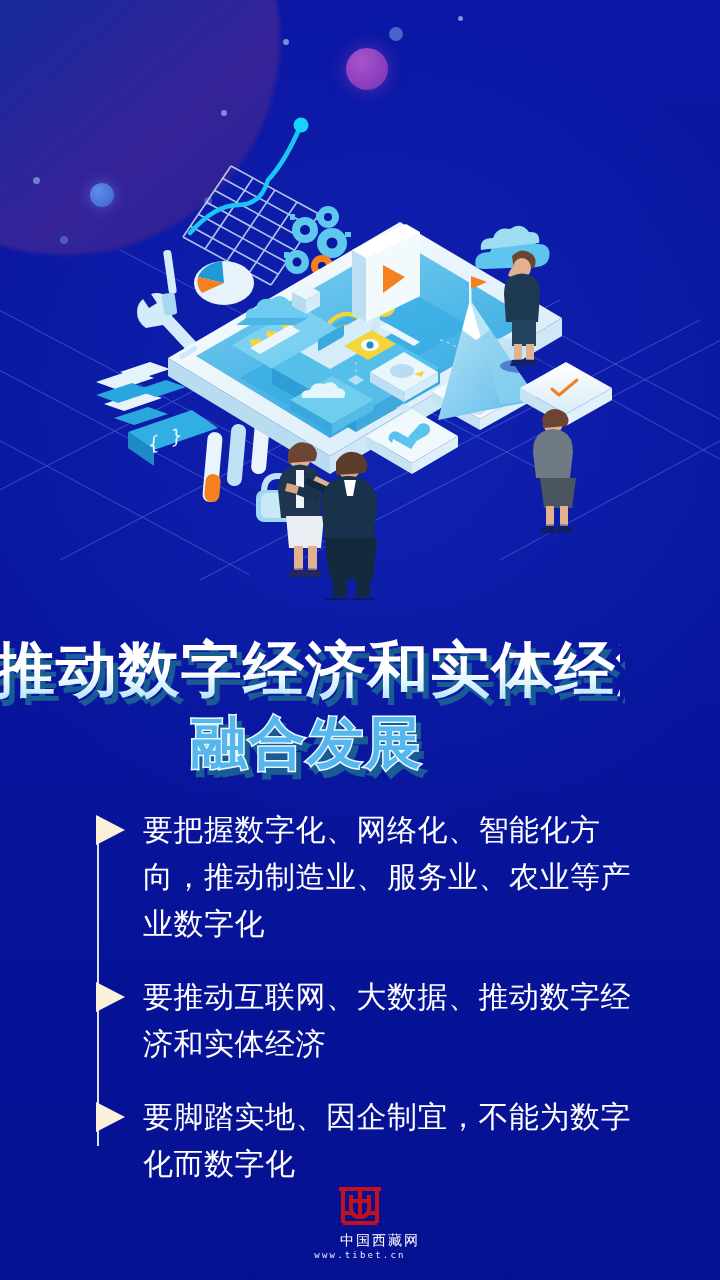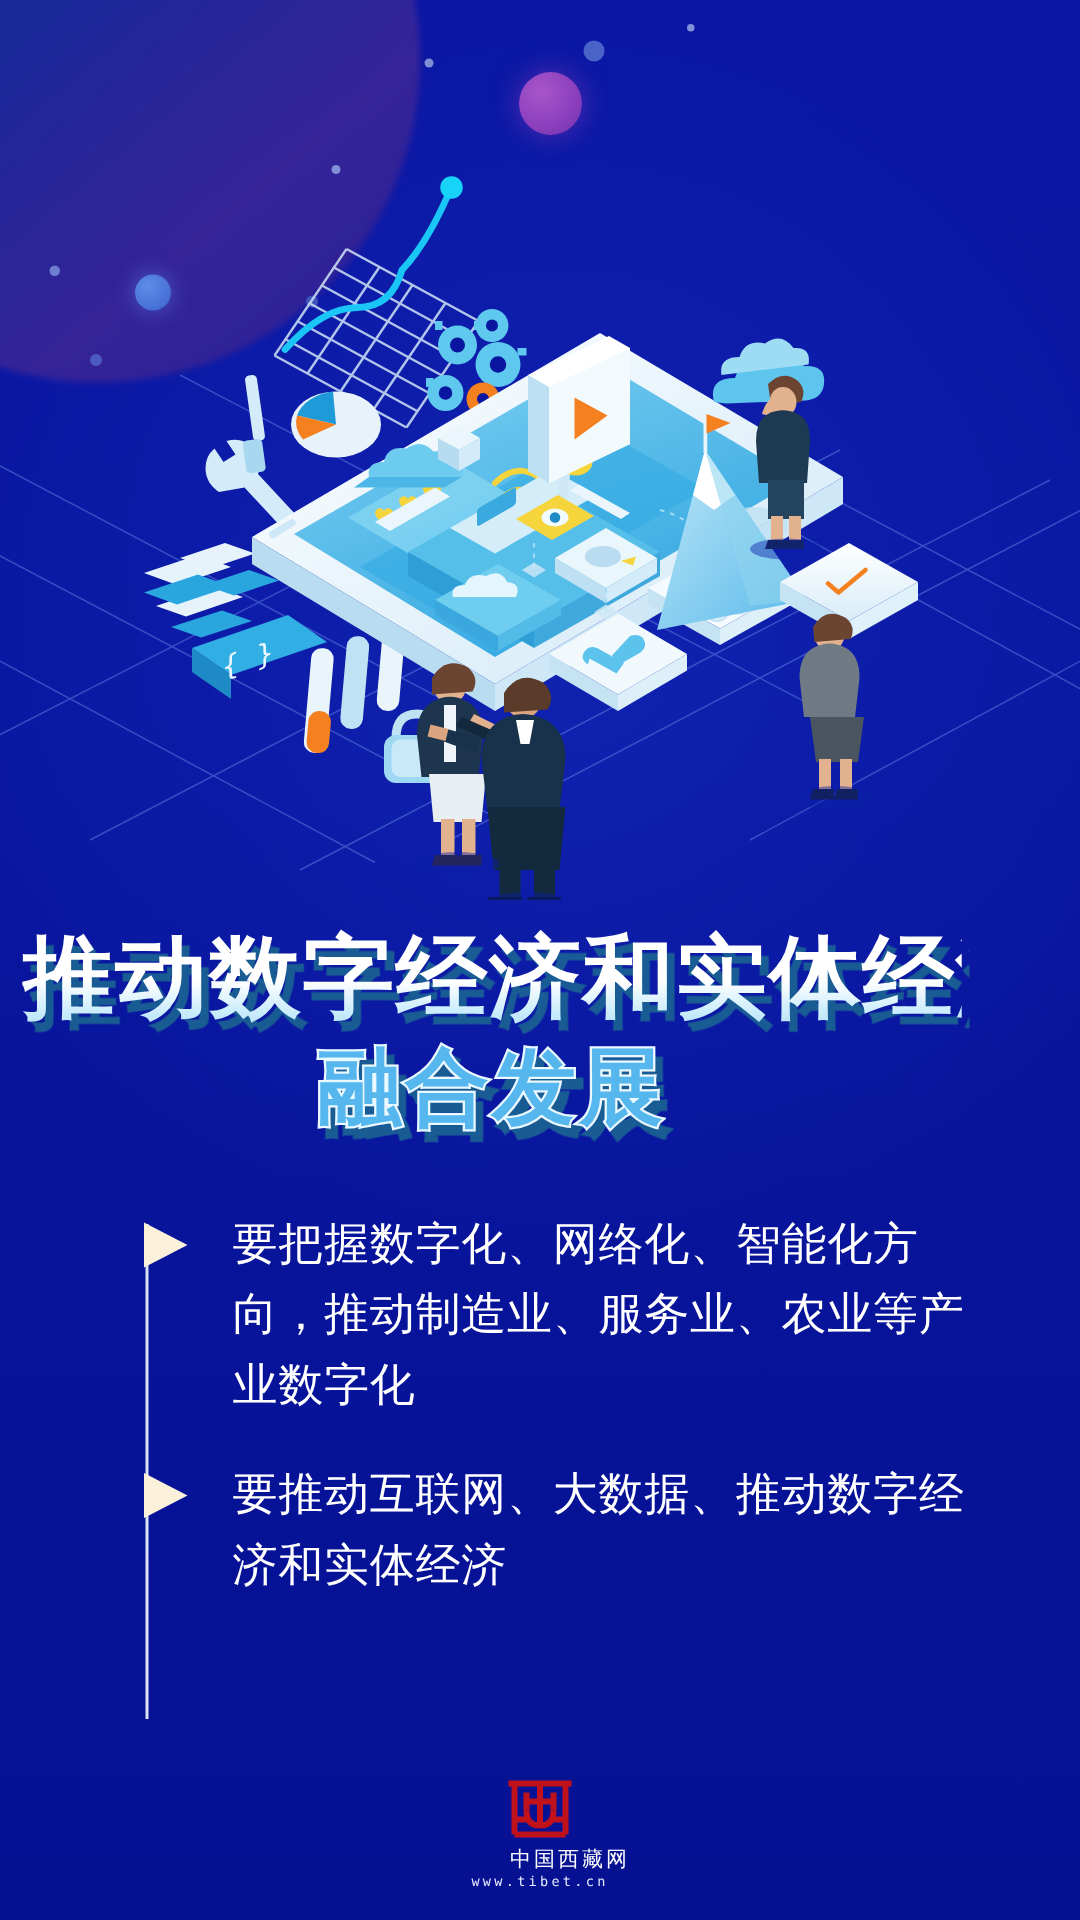--- a/index.html
+++ b/index.html
@@ -42,21 +42,21 @@
   .dot.tiny3{width:7px;height:7px;left:33px;top:177px;background:#6e7fd0;}
   .dot.tiny4{width:8px;height:8px;left:60px;top:236px;background:#4a5cc0;}
   .dot.tiny5{width:8px;height:8px;left:204px;top:197px;background:#3f53bd;}
   .dot.tiny6{width:5px;height:5px;left:458px;top:16px;background:#8092da;}
 
   
   .illus{position:absolute;left:0;top:0;width:720px;height:600px;}
   .illus svg{display:block;}
 
   
-  .title-wrap{position:absolute;left:0;top:615px;width:614px;text-align:center;padding-left:21px;}
+  .title-wrap{position:absolute;left:0;top:632px;width:614px;text-align:center;}
   .title-l1{
     font-family:"DejaVu Sans","Liberation Sans",sans-serif;
     font-weight:bold;
     font-size:60px;
     letter-spacing:1px;
     line-height:74px;
     color:#f2fbff;
     background:linear-gradient(180deg,#ffffff 0%,#ffffff 52%,#cfeefc 78%,#a9ddf7 100%);
     -webkit-background-clip:text;background-clip:text;
     -webkit-text-fill-color:transparent;
@@ -78,21 +78,21 @@
   }
 
   
   .bullets{
     position:absolute;left:96px;top:806px;width:566px;
   }
   .rail{
     position:absolute;left:1px;top:10px;width:2px;height:330px;
     background:#eef3ff;opacity:.92;
   }
-  .bullet{position:relative;display:flex;align-items:flex-start;margin-bottom:26px;gap:12px;}
+  .bullet{position:relative;display:flex;align-items:flex-start;margin-bottom:26px;}
   .bullet:last-child{margin-bottom:0;}
   .tri{
     position:relative;z-index:2;flex:0 0 auto;
     width:0;height:0;margin-top:9px;margin-right:18px;
     border-top:15px solid transparent;
     border-bottom:15px solid transparent;
     border-left:29px solid #FBF1DB;
   }
   .btext{
     font-family:"DejaVu Sans","Liberation Sans",sans-serif;
@@ -460,20 +460,24 @@
     <div class="bullet">
       <span class="tri"></span>
       <span class="btext">要把握数字化、网络化、智能化方向，推动制造业、服务业、农业等产业数字化</span>
     </div>
 
     <div class="bullet">
       <span class="tri"></span>
       <span class="btext">要推动互联网、大数据、推动数字经济和实体经济</span>
     </div>
 
+    <div class="bullet">
+      <span class="tri"></span>
+      <span class="btext">要脚踏实地、因企制宜，不能为数字化而数字化</span>
+    </div>
   </div>
 
   <div class="footer">
     <svg class="logo-mark" width="54" height="44" viewBox="0 0 54 44" xmlns="http://www.w3.org/2000/svg">
       <g fill="none" stroke="#C1121C" stroke-width="4">
         <path d="M6 6 H48"></path>
         <path d="M10 6 V40"></path>
         <path d="M44 6 V40"></path>
         <path d="M10 40 H44"></path>
         <path d="M18 12 V24"></path>

